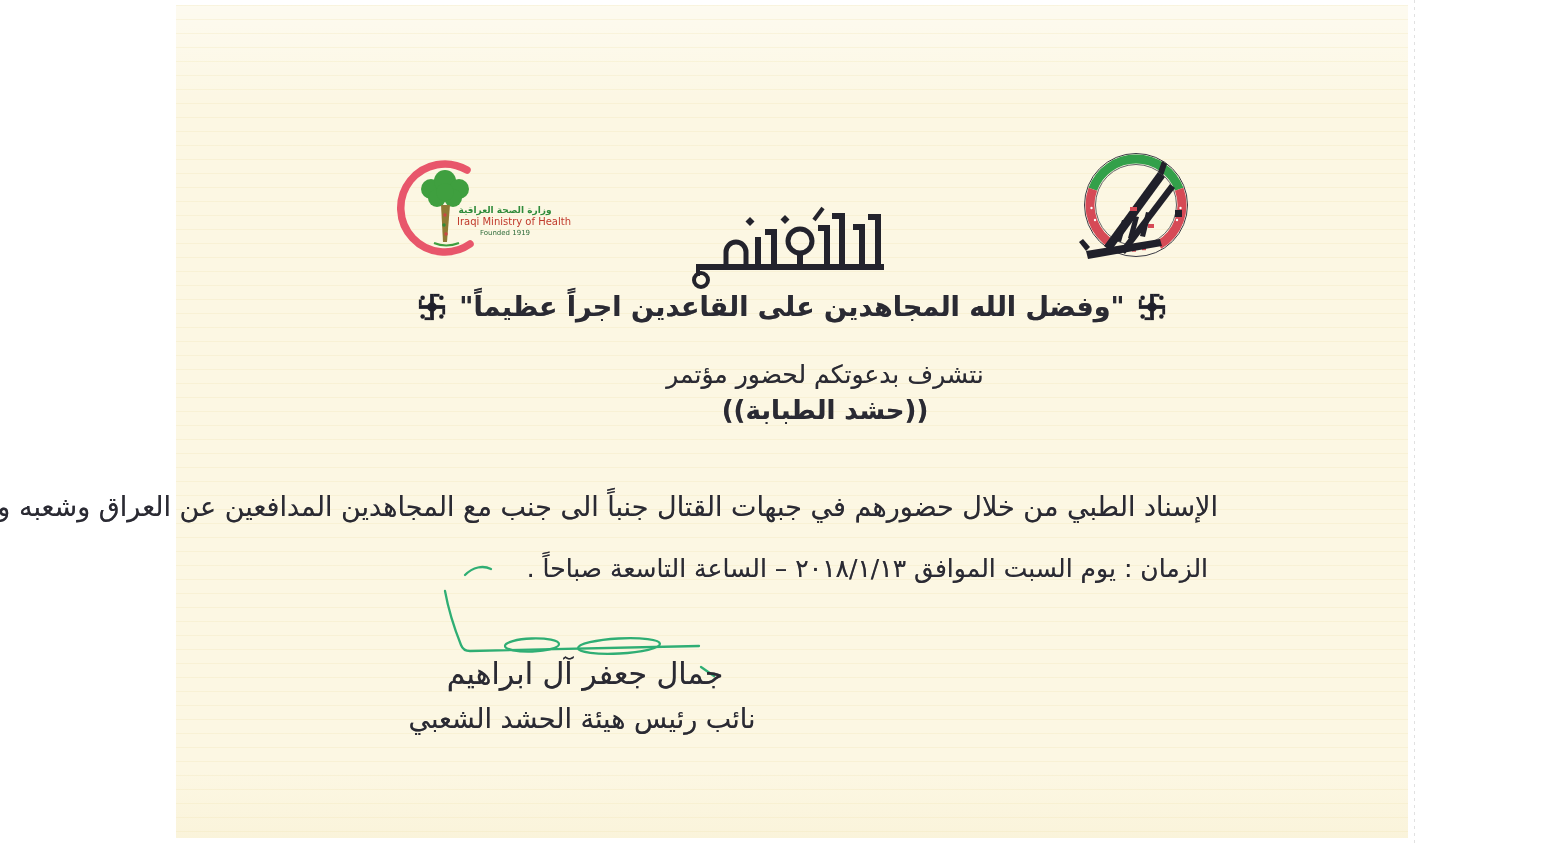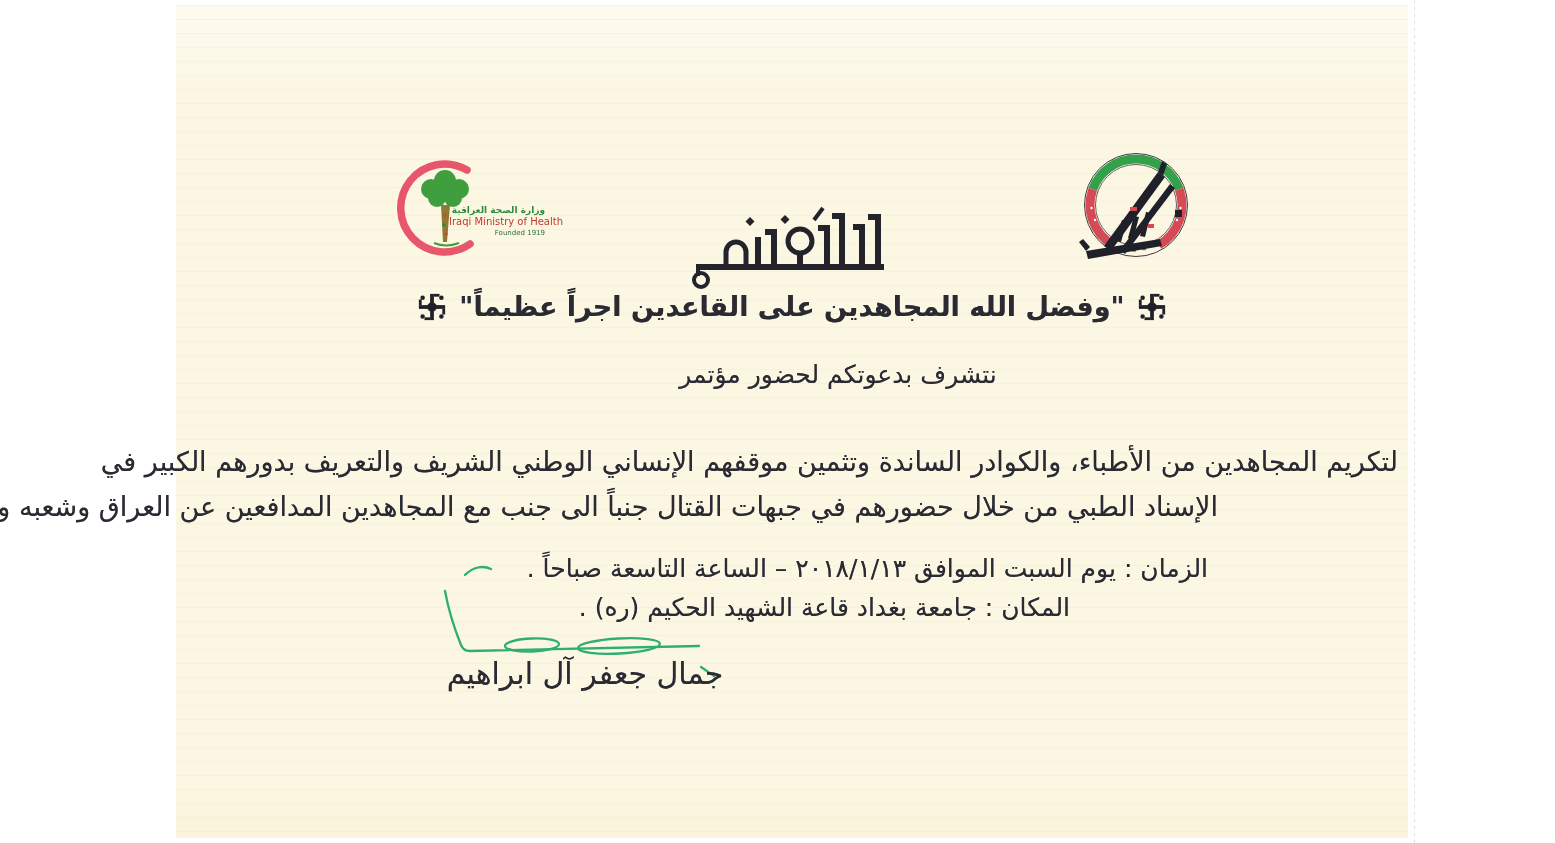--- a/index.html
+++ b/index.html
@@ -17,41 +17,41 @@
       linear-gradient(180deg, rgba(255,255,255,0.45) 0%, rgba(255,255,255,0) 12%),
       linear-gradient(0deg, rgba(248,240,210,0.5) 0%, rgba(0,0,0,0) 8%);
   }
   .scan-edge{
     position:absolute;left:1414px;top:0;width:1px;height:843px;
     background:repeating-linear-gradient(180deg,#c9c9c9 0 3px, transparent 3px 7px);
     opacity:.55;
   }
   .arabic{direction:rtl;unicode-bidi:isolate;white-space:nowrap;
     text-shadow:0 0 0.5px rgba(42,42,51,.55);}
-  .centered{position:absolute;left:16px;width:100%;text-align:center;padding-left:30px;}
+  .centered{position:absolute;left:3px;width:100%;text-align:center;padding-left:30px;}
   .verse-row{
     position:absolute;left:0;top:286px;width:100%;
     display:flex;align-items:center;justify-content:center;gap:12px;
   }
   .verse-text{font-size:27px;font-weight:bold;}
   .invite-line{top:355px;font-size:25px;}
   .conf-line{top:390px;font-size:26px;font-weight:bold;}
   .body-line{position:absolute;font-size:27px;}
   .body-line1{top:441px;right:10px;}
   .body-line2{top:486px;right:190px;}
   .detail-line{position:absolute;font-size:25px;}
   .time-line{top:549px;right:200px;}
   .place-line{top:588px;right:338px;}
   .sig-name{position:absolute;left:239px;top:651px;width:340px;text-align:center;
     font-size:30px;}
   .sig-title{position:absolute;left:226px;top:698px;width:360px;text-align:center;
     font-size:27px;}
   .moh-logo{position:absolute;left:211px;top:143px;width:158px;height:115px;}
   .moh-art{position:absolute;left:0;top:0;}
-  .moh-text{position:absolute;left:62px;top:57px;width:96px;text-align:right;line-height:1.25;}
+  .moh-text{position:absolute;left:62px;top:57px;width:96px;text-align:center;line-height:1.25;padding-left:8px;}
   .moh-ar{direction:rtl;font-size:9px;font-weight:bold;color:#2e8b3a;white-space:nowrap;}
   .moh-en{font-size:10px;color:#c0392b;white-space:nowrap;}
   .moh-founded{font-size:7px;color:#2e6b3a;white-space:nowrap;}
   .bismillah{position:absolute;left:514px;top:183px;width:200px;height:102px;}
   .pmf-logo{position:absolute;left:896px;top:143px;width:140px;height:124px;}
   .signature{position:absolute;left:259px;top:550px;width:295px;height:132px;}
   .ornament{flex:0 0 auto;}
 </style>
 </head>
 <body>
@@ -168,34 +168,34 @@
         <rect x="27" y="18" width="3" height="6"></rect>
         <circle cx="6" cy="6" r="2.4"></circle>
           <circle cx="26" cy="6" r="2.4"></circle>
         <circle cx="6" cy="26" r="2.4"></circle>
           <circle cx="26" cy="26" r="2.4"></circle>
       </g>
     </svg>
   </div>
 
   <div class="arabic centered invite-line">نتشرف بدعوتكم لحضور مؤتمر</div>
-
-  <div class="arabic body-line body-line1">لتكريم المجاهدين من الأطباء، والكوادر الساندة وتثمين موقفهم الإنساني الوطني الشريف والتعريف بدورهم الكبير في</div>
+  <div class="arabic centered conf-line">((حشد الطبابة))</div>
+
   <div class="arabic body-line body-line2">الإسناد الطبي من خلال حضورهم في جبهات القتال جنباً الى جنب مع المجاهدين المدافعين عن العراق وشعبه ومقدساته .</div>
 
   <div class="arabic detail-line time-line">الزمان : يوم السبت الموافق ٢٠١٨/١/١٣ – الساعة التاسعة صباحاً .</div>
-  <div class="arabic detail-line place-line">المكان : جامعة بغداد قاعة الشهيد الحكيم (ره) .</div>
 
   <svg class="signature" viewBox="0 0 295 132" aria-label="جمال جعفر آل ابراهيم">
     <g stroke="#2fae74" stroke-width="2.3" fill="none" stroke-linecap="round">
       <path d="M30,20 C38,12 48,10 56,14"></path>
       <path d="M10,36 C14,58 22,80 26,90 C27.5,94 31,96 35,96 L264,91"></path>
       <ellipse cx="97" cy="90" rx="27" ry="6.5" transform="rotate(-2 97 90)"></ellipse>
       <ellipse cx="184" cy="91" rx="41" ry="7.5" transform="rotate(-3 184 91)"></ellipse>
       <path d="M266,112 l13,9"></path>
     </g>
   </svg>
 
   <div class="arabic sig-name">جمال جعفر آل ابراهيم</div>
+  <div class="arabic sig-title">نائب رئيس هيئة الحشد الشعبي</div>
 
 </div>
 
 <div class="scan-edge"></div>
 
 </body></html>

